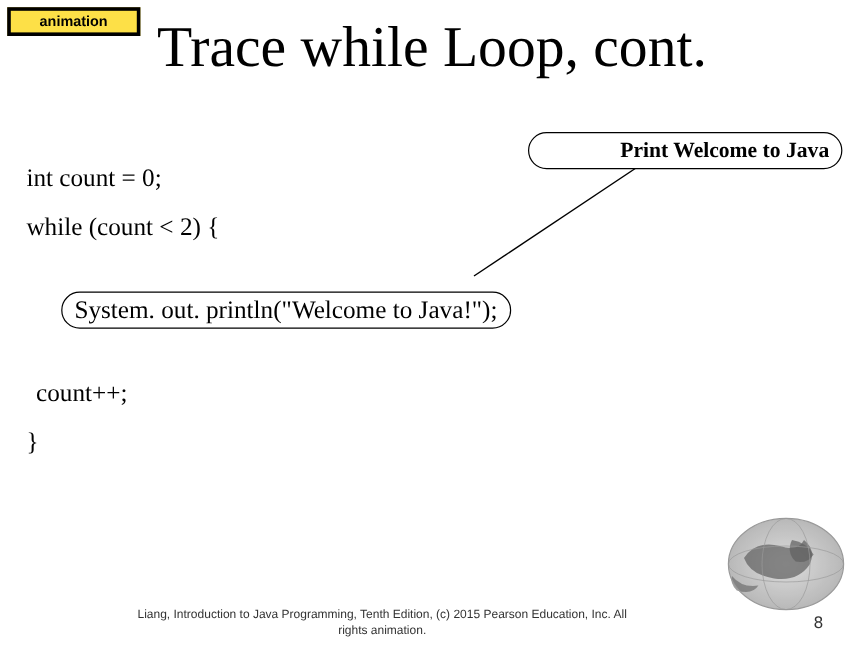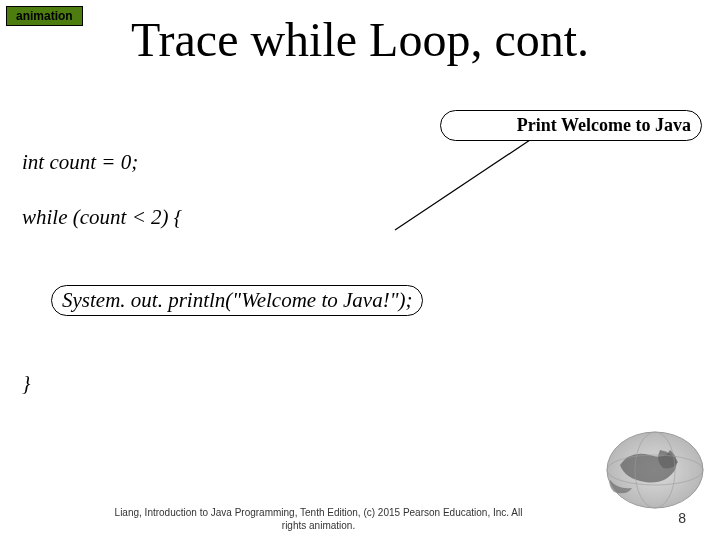--- a/index.html
+++ b/index.html
@@ -9,48 +9,47 @@
     height: 540px;
     font-family: "Times New Roman", Times, serif;
     background: #ffffff;
     position: relative;
     overflow: hidden;
   }
   .animation-badge {
     position: absolute;
     top: 6px;
     left: 6px;
-    border: 1px solid #000000;
+    border: 3px solid #000000;
     font-family: Arial, Helvetica, sans-serif;
     font-size: 12px;
     font-weight: bold;
-    padding: 2px 9px;
-    background: #4d7c0f;
+    padding: 2px 24px;
+    background: #fde047;
   }
   .title {
     position: absolute;
     top: 12px;
     left: 0;
     width: 720px;
     text-align: center;
     font-size: 48px;
     color: #000;
   }
   .code-area {
     position: absolute;
     top: 120px;
     left: 22px;
     font-size: 21px;
     color: #000;
     width: 680px;
   }
   .code-line {
-    margin: 30px 0;
+    margin: 16px 0;
     white-space: pre;
-    font-style: italic;
   }
   .indent1 { padding-left: 8px; }
   .println-box {
     display: inline-block;
     border: 1px solid #000;
     border-radius: 16px;
     padding: 2px 10px;
     position: relative;
     z-index: 2;
   }
@@ -118,20 +117,21 @@
 <svg class="connector">
   <line x1="530" y1="140" x2="395" y2="230" stroke="#000" stroke-width="1.2"></line>
 </svg>
 
 <div class="code-area">
   <div class="code-line">int count = 0;</div>
   <div class="code-line">while (count &lt; 2) {</div>
   <div class="code-line indent1">
     <span class="println-box">System. out. println("Welcome to Java!");</span>
   </div>
+  <div class="code-line indent1">count++;</div>
   <div class="code-line">}</div>
 </div>
 
 <svg class="globe" viewBox="0 0 150 100">
   <defs>
     <radialGradient id="g1" cx="50%" cy="50%" r="60%">
       <stop offset="0%" stop-color="#bbb"></stop>
       <stop offset="100%" stop-color="#666"></stop>
     </radialGradient>
   </defs>

